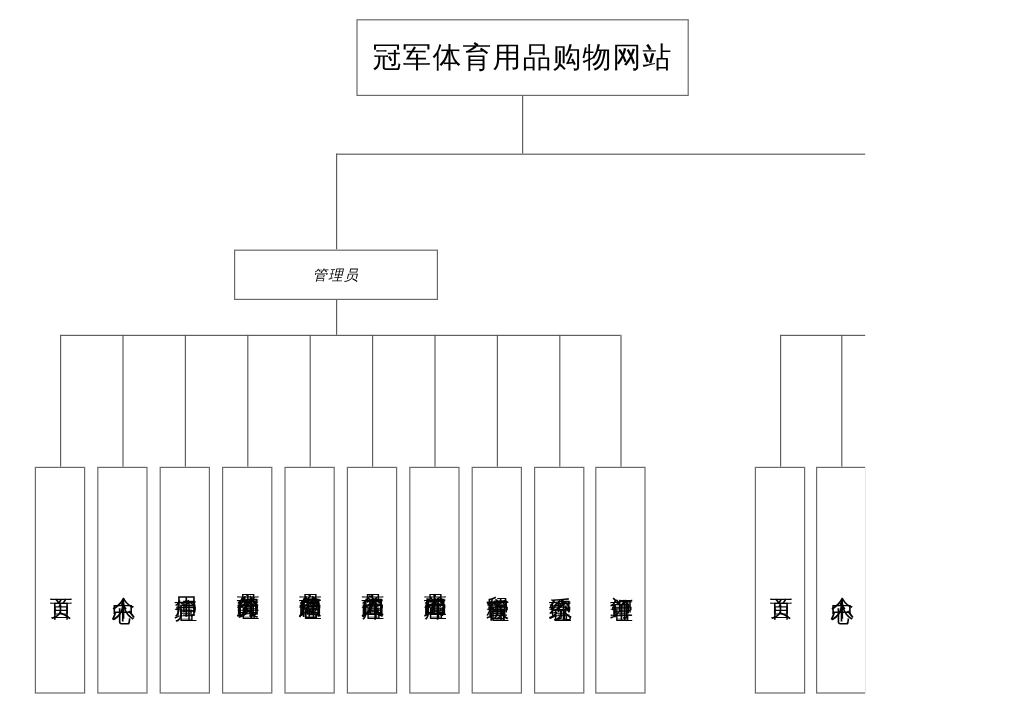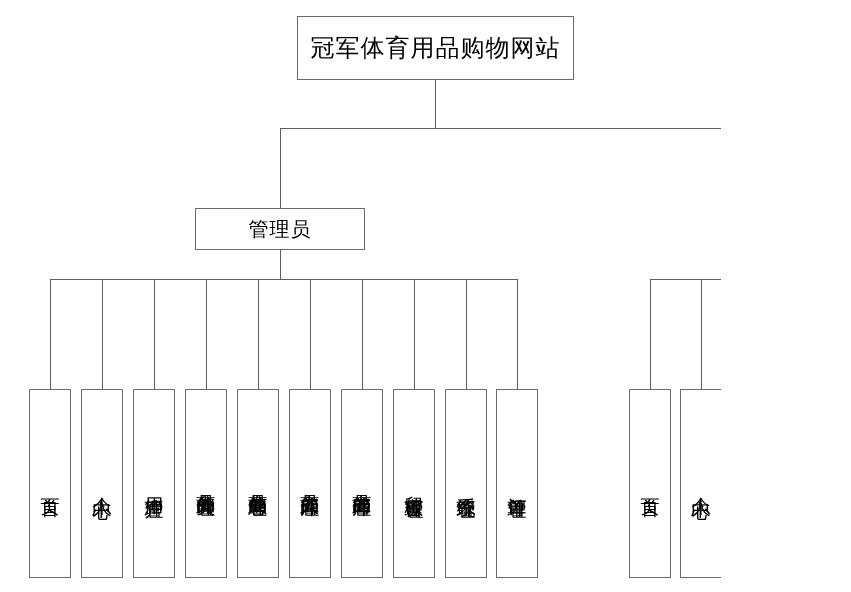--- a/index.html
+++ b/index.html
@@ -52,22 +52,23 @@
   .node.root .label {
     font-size: 24px;
     letter-spacing: 1px;
   }
 
   
   .node.role {
     height: 42px;
   }
   .node.role .label {
-    font-size: 20px;
+    font-size: 12px;
     letter-spacing: 1px;
+    font-style: italic;
   }
   .node.role.admin {
     left: 195px;
     top: 208px;
     width: 170px;
   }
   .node.role.user {
     left: 672px;
     top: 208px;
     width: 90px;

